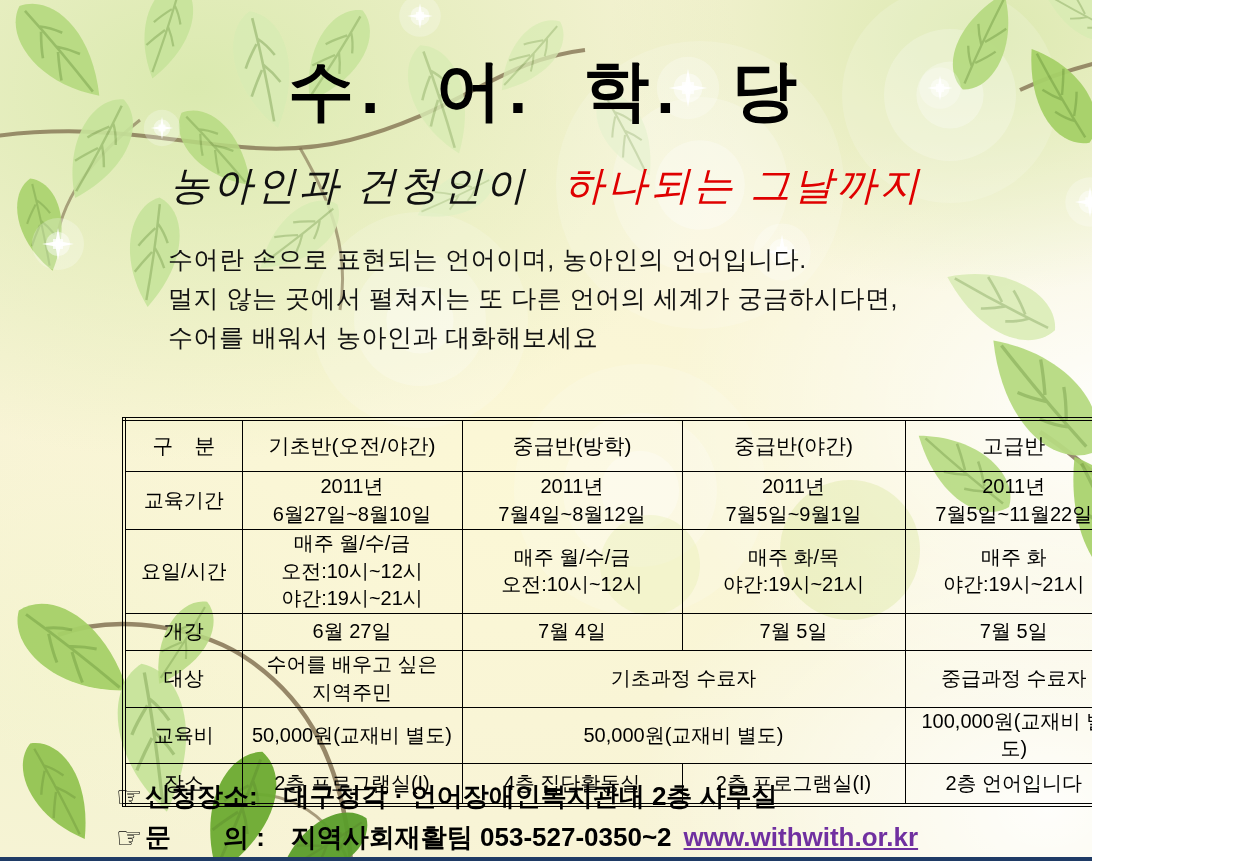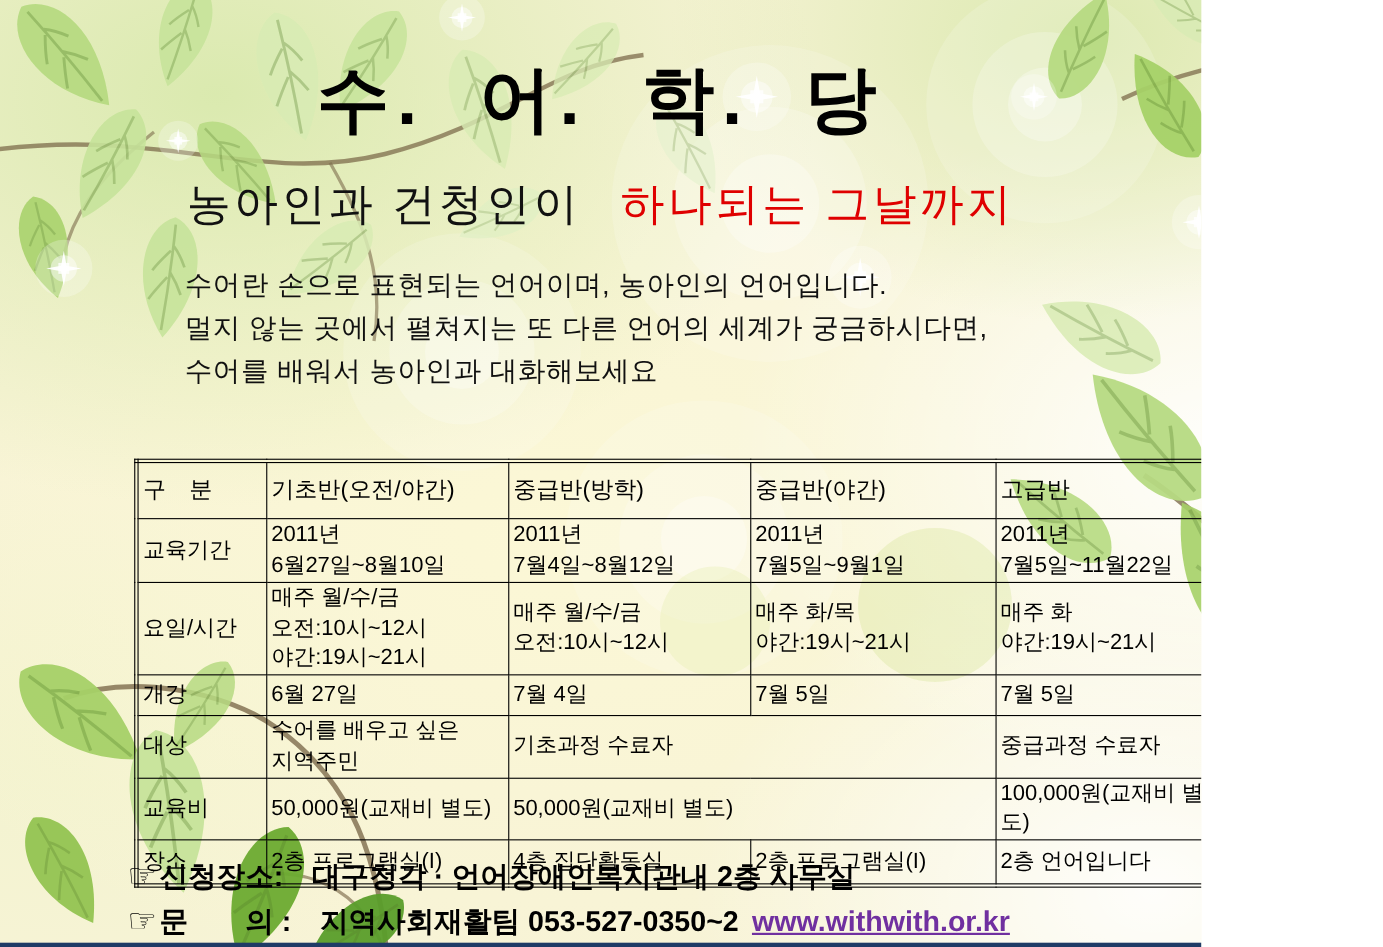--- a/index.html
+++ b/index.html
@@ -15,32 +15,32 @@
       radial-gradient(ellipse 860px 540px at 46% 56%, rgba(252,248,214,.9), rgba(252,248,214,0) 80%),
       radial-gradient(ellipse 430px 320px at 6% 78%, rgba(241,243,204,.8), rgba(241,243,204,0) 75%);
   }
   .bg-art{position:absolute;left:0;top:0;}
   .title{
     position:absolute;left:0;right:0;top:46px;text-align:center;
     font-size:66px;font-weight:bold;letter-spacing:7px;word-spacing:24px;color:#000;
   }
   .subtitle{
     position:absolute;left:0;right:0;top:158px;text-align:center;
-    font-size:40px;letter-spacing:3px;white-space:nowrap;
+    font-size:40px;font-style:italic;letter-spacing:3px;white-space:nowrap;
   }
   .sub-black{color:#111;}
   .sub-red{color:#df0000;margin-left:22px;}
   .intro{position:absolute;left:168px;top:240px;font-size:25px;line-height:39px;color:#111;letter-spacing:.5px;}
   .course-table{
     position:absolute;left:122px;top:417px;width:1000px;
     border-collapse:collapse;table-layout:fixed;background:transparent;
     border:4px double #000;
   }
   .course-table td{
-    border:1px solid #000;vertical-align:middle;
+    border:1px solid #000;text-align:center;vertical-align:middle;
     white-space:pre-line;font-size:20px;line-height:1.38;padding:0 4px;color:#000;
   }
   .c0{width:118px}.c1{width:220px}.c2{width:220px}.c3{width:223px}.c4{width:219px}
   .r-header td{height:50px;font-size:21px;}
   .r-period td{height:57px;}
   .r-schedule td{height:80px;}
   .r-opening td{height:36px;}
   .r-target td{height:56px;}
   .r-fee td{height:40px;}
   .r-place td{height:39px;}

